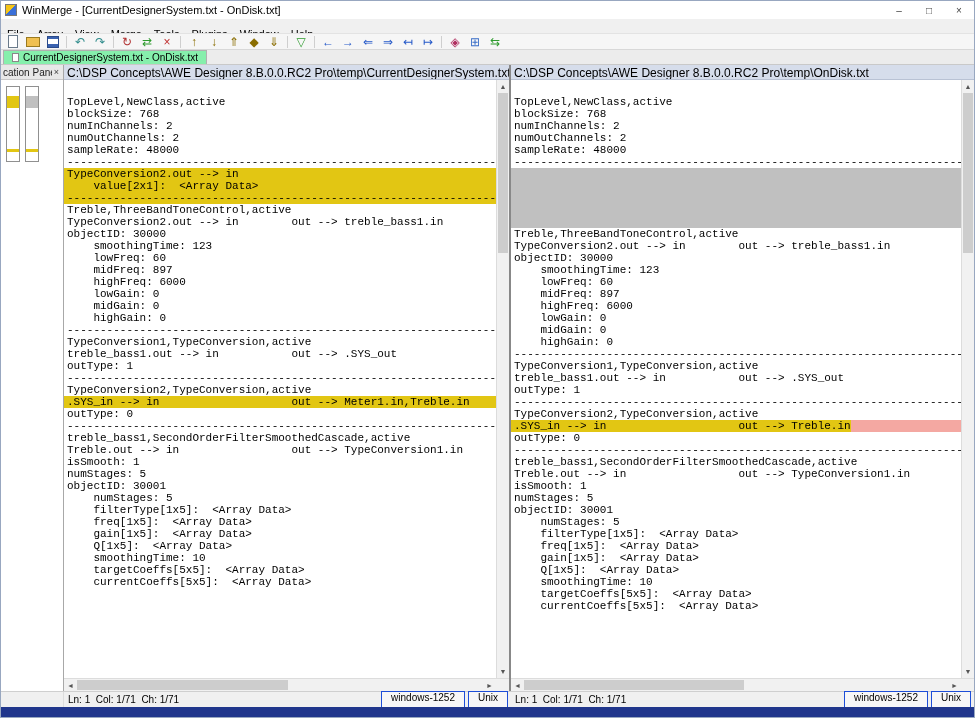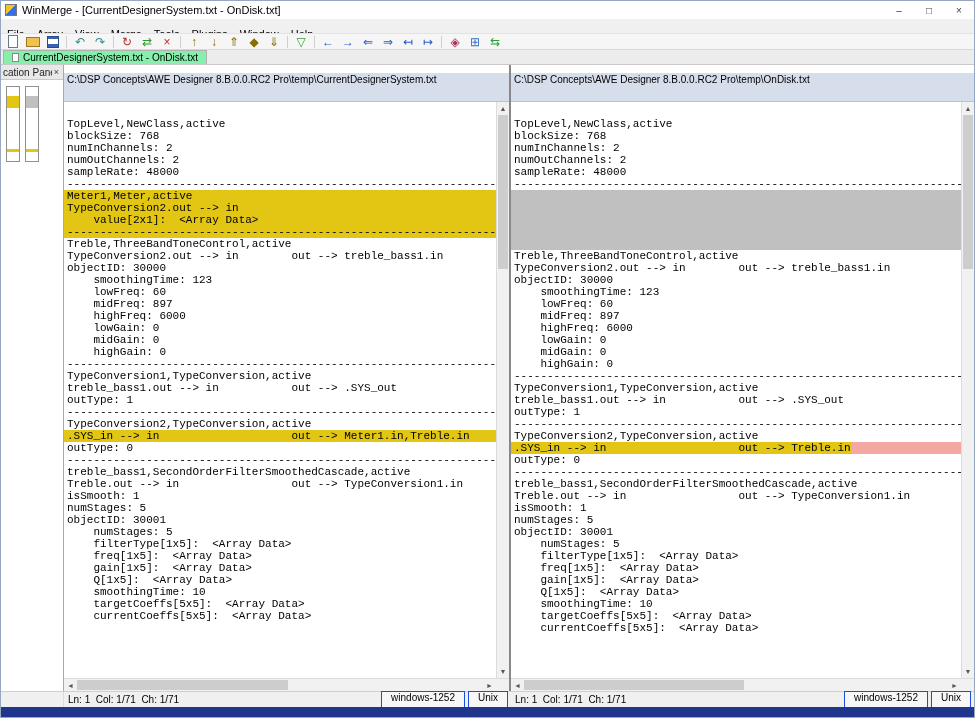--- a/index.html
+++ b/index.html
@@ -32,21 +32,21 @@
   .locpane { width:63px; flex:0 0 auto; display:flex; flex-direction:column; border-right:1px solid #a8a8a8; background:#fff; }
   .locpane-header { height:15px; background:#e8e8e8; border-bottom:1px solid #c9c9c9; display:flex; align-items:center; font-size:10px; color:#222; padding:0 2px; flex:0 0 auto; }
   .locpane-title { flex:1; overflow:hidden; white-space:nowrap; }
   .locpane-close { font-size:9px; color:#444; padding:0 2px; }
   .locpane-body { flex:1; padding:6px 0 0 5px; display:flex; gap:5px; }
   .loc-bar { width:14px; height:76px; border:1px solid #909090; display:flex; flex-direction:column; background:#fff; }
 
   .pane { display:flex; flex-direction:column; min-width:0; }
   .pane.left { width:448px; border-right:2px solid #888; }
   .pane.right { width:464px; }
-  .pane-header { height:29px; background:var(--header-bg,#d6ddeb); font-size:10px; padding:1px 3px; white-space:nowrap; overflow:hidden; border-bottom:1px solid #b9c2d4; flex:0 0 auto;margin-top:8px; }
+  .pane-header { height:15px; background:var(--header-bg,#d6ddeb); font-size:12px; padding:1px 3px; white-space:nowrap; overflow:hidden; border-bottom:1px solid #b9c2d4; flex:0 0 auto; }
   .pane-body { flex:1; display:flex; min-height:0; }
   .text-area { flex:1; background:#fff; overflow:hidden; padding-top:16px; min-width:0; }
   .line { height:12px; display:flex; font-family:"Liberation Mono","DejaVu Sans Mono",monospace; font-size:11px; line-height:12px; white-space:pre; overflow:hidden; }
   .line-text { white-space:pre; padding-left:3px; }
   .bg-diff { background:var(--diff,#e2c613); }
   .bg-deleted { background:var(--deleted,#c0c0c0); }
   .bg-word { background:var(--diff,#e2c613); }
   .word-fill { flex:1; background:var(--word,#f4a8a2); }
 
   .vscroll { width:13px; flex:0 0 auto; background:#f1f1f1; border-left:1px solid #dcdcdc; display:flex; flex-direction:column; }
@@ -209,21 +209,20 @@
     <div class="pane left">
       <div class="pane-header">C:\DSP Concepts\AWE Designer 8.B.0.0.RC2 Pro\temp\CurrentDesignerSystem.txt</div>
       <div class="pane-body">
         <div class="text-area">
             <div class="line"><span class="line-text">TopLevel,NewClass,active</span></div>
             <div class="line"><span class="line-text">blockSize: 768</span></div>
             <div class="line"><span class="line-text">numInChannels: 2</span></div>
             <div class="line"><span class="line-text">numOutChannels: 2</span></div>
             <div class="line"><span class="line-text">sampleRate: 48000</span></div>
             <div class="line"><span class="line-text">-----------------------------------------------------------------------</span></div>
-            <div class="line bg-diff"><span class="line-text">Meter1,Meter,active</span></div>
             <div class="line bg-diff"><span class="line-text">TypeConversion2.out --&gt; in</span></div>
             <div class="line bg-diff"><span class="line-text">    value[2x1]:  &lt;Array Data&gt;</span></div>
             <div class="line bg-diff"><span class="line-text">-----------------------------------------------------------------------</span></div>
             <div class="line"><span class="line-text">Treble,ThreeBandToneControl,active</span></div>
             <div class="line"><span class="line-text">TypeConversion2.out --&gt; in        out --&gt; treble_bass1.in</span></div>
             <div class="line"><span class="line-text">objectID: 30000</span></div>
             <div class="line"><span class="line-text">    smoothingTime: 123</span></div>
             <div class="line"><span class="line-text">    lowFreq: 60</span></div>
             <div class="line"><span class="line-text">    midFreq: 897</span></div>
             <div class="line"><span class="line-text">    highFreq: 6000</span></div>

